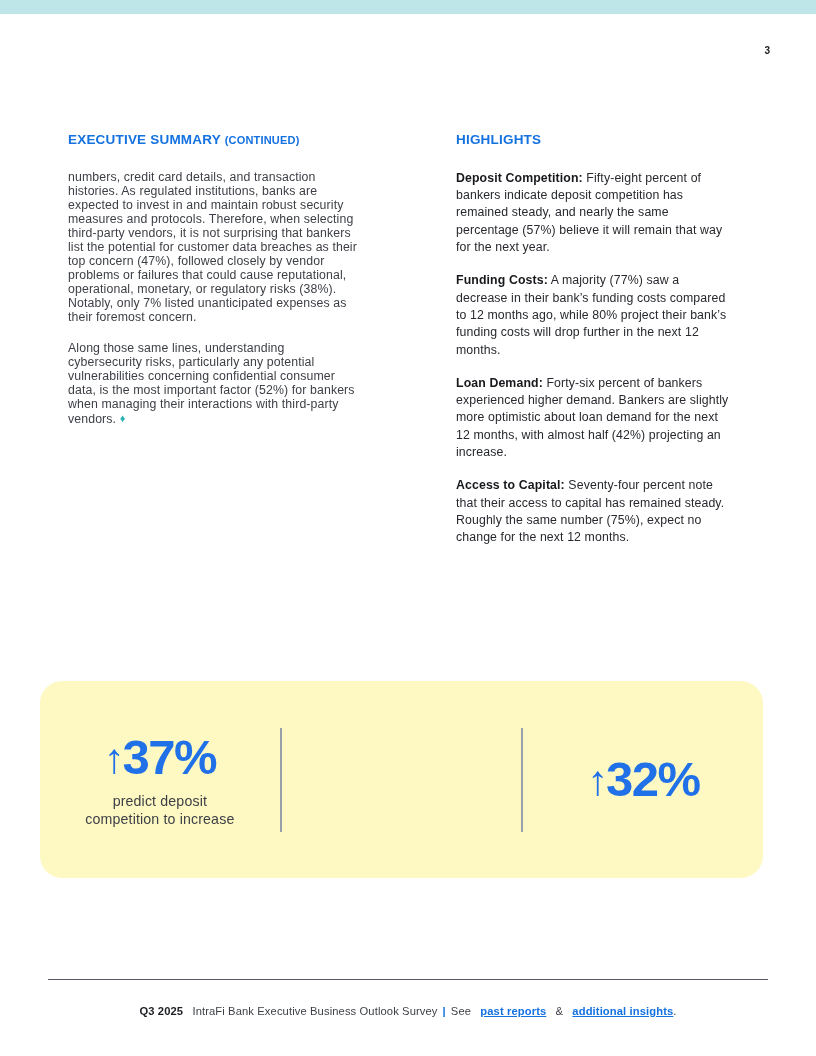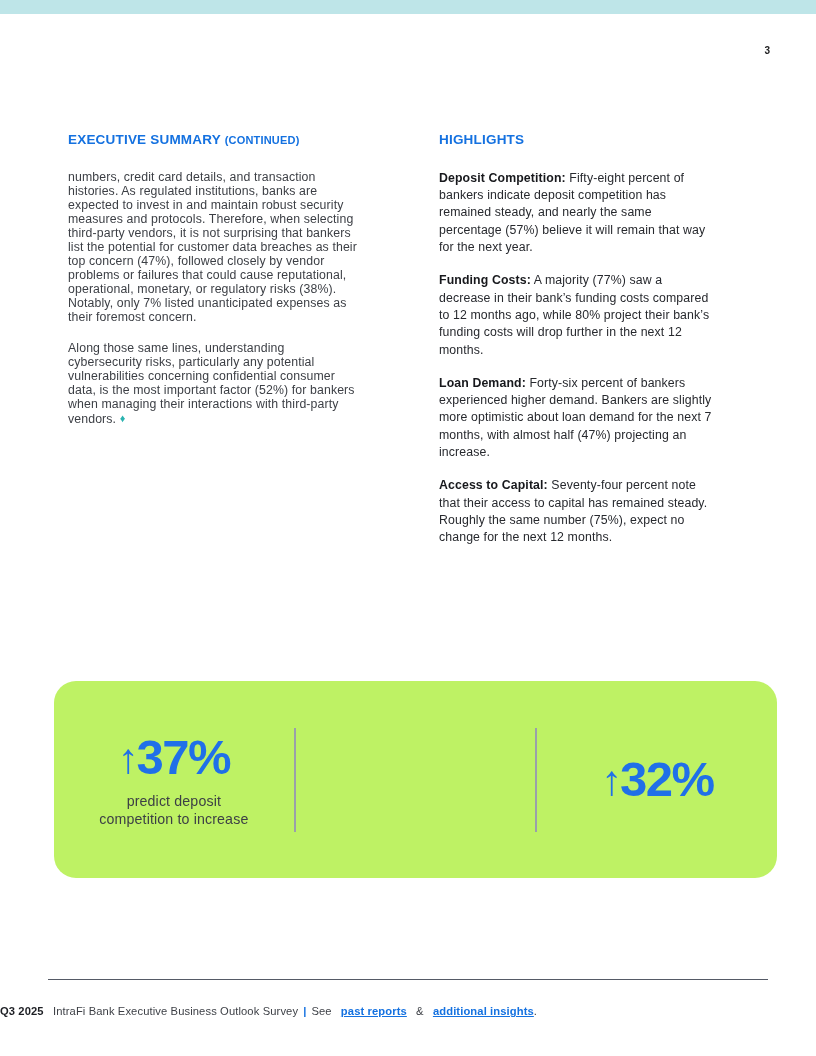--- a/index.html
+++ b/index.html
@@ -43,21 +43,21 @@
     width: 816px;
   }
   .col-left {
     position: absolute;
     left: 68px;
     top: 0;
     width: 292px;
   }
   .col-right {
     position: absolute;
-    left: 439px;
+    left: 456px;
     top: 0;
     width: 277px;
   }
 
   .section-head {
     color: #1471e0;
     font-size: 13.5px;
     font-weight: bold;
     letter-spacing: 0.2px;
     margin: 0 0 22px 0;
@@ -95,25 +95,25 @@
   }
   .hl-p:last-child { margin-bottom: 0; }
   .hl-p .lead {
     font-weight: bold;
     color: #17181c;
   }
 
   
   .stats-box {
     position: absolute;
-    left: 54px;
+    left: 40px;
     top: 681px;
     width: 723px;
     height: 197px;
-    background: #bef264;
+    background: #fef9c3;
     border-radius: 22px;
   }
   .stats-row {
     position: absolute;
     left: 0; top: 0;
     width: 723px;
     height: 197px;
     display: flex;
     align-items: center;
     justify-content: center;
@@ -158,21 +158,21 @@
     top: 979px;
     width: 720px;
     height: 1px;
     background: #555a66;
   }
   .footer {
     position: absolute;
     left: 0;
     top: 1005px;
     width: 816px;
-    text-align: left;
+    text-align: center;
     font-size: 11.2px;
     color: #3c3f45;
     letter-spacing: 0.01em;
   }
   .footer .fq {
     font-weight: bold;
     color: #1d1f24;
   }
   .footer .sep {
     color: #1471e0;
@@ -203,21 +203,21 @@
     <p class="body-p"><span>Along those same lines, understanding cybersecurity risks, particularly any potential vulnerabilities concerning confidential consumer data, is the most important factor (52%) for bankers when managing their interactions with third-party vendors.</span> <span class="diamond">♦</span></p>
   </div>
 
   <div class="col-right">
     <h2 class="section-head">HIGHLIGHTS</h2>
 
     <p class="hl-p"><span class="lead">Deposit Competition:</span><span> Fifty-eight percent of bankers indicate deposit competition has remained steady, and nearly the same percentage (57%) believe it will remain that way for the next year.</span></p>
 
     <p class="hl-p"><span class="lead">Funding Costs:</span><span> A majority (77%) saw a decrease in their bank’s funding costs compared to 12 months ago, while 80% project their bank’s funding costs will drop further in the next 12 months.</span></p>
 
-    <p class="hl-p"><span class="lead">Loan Demand:</span><span> Forty-six percent of bankers experienced higher demand. Bankers are slightly more optimistic about loan demand for the next 7 months, with almost half (47%) projecting an increase.</span></p>
+    <p class="hl-p"><span class="lead">Loan Demand:</span><span> Forty-six percent of bankers experienced higher demand. Bankers are slightly more optimistic about loan demand for the next 12 months, with almost half (42%) projecting an increase.</span></p>
 
     <p class="hl-p"><span class="lead">Access to Capital:</span><span> Seventy-four percent note that their access to capital has remained steady. Roughly the same number (75%), expect no change for the next 12 months.</span></p>
   </div>
 </div>
 
 <div class="stats-box">
   <div class="stats-row">
 
     <div class="stat">
       <div class="stat-value"><span class="arrow">↑</span><span>37%</span></div>

